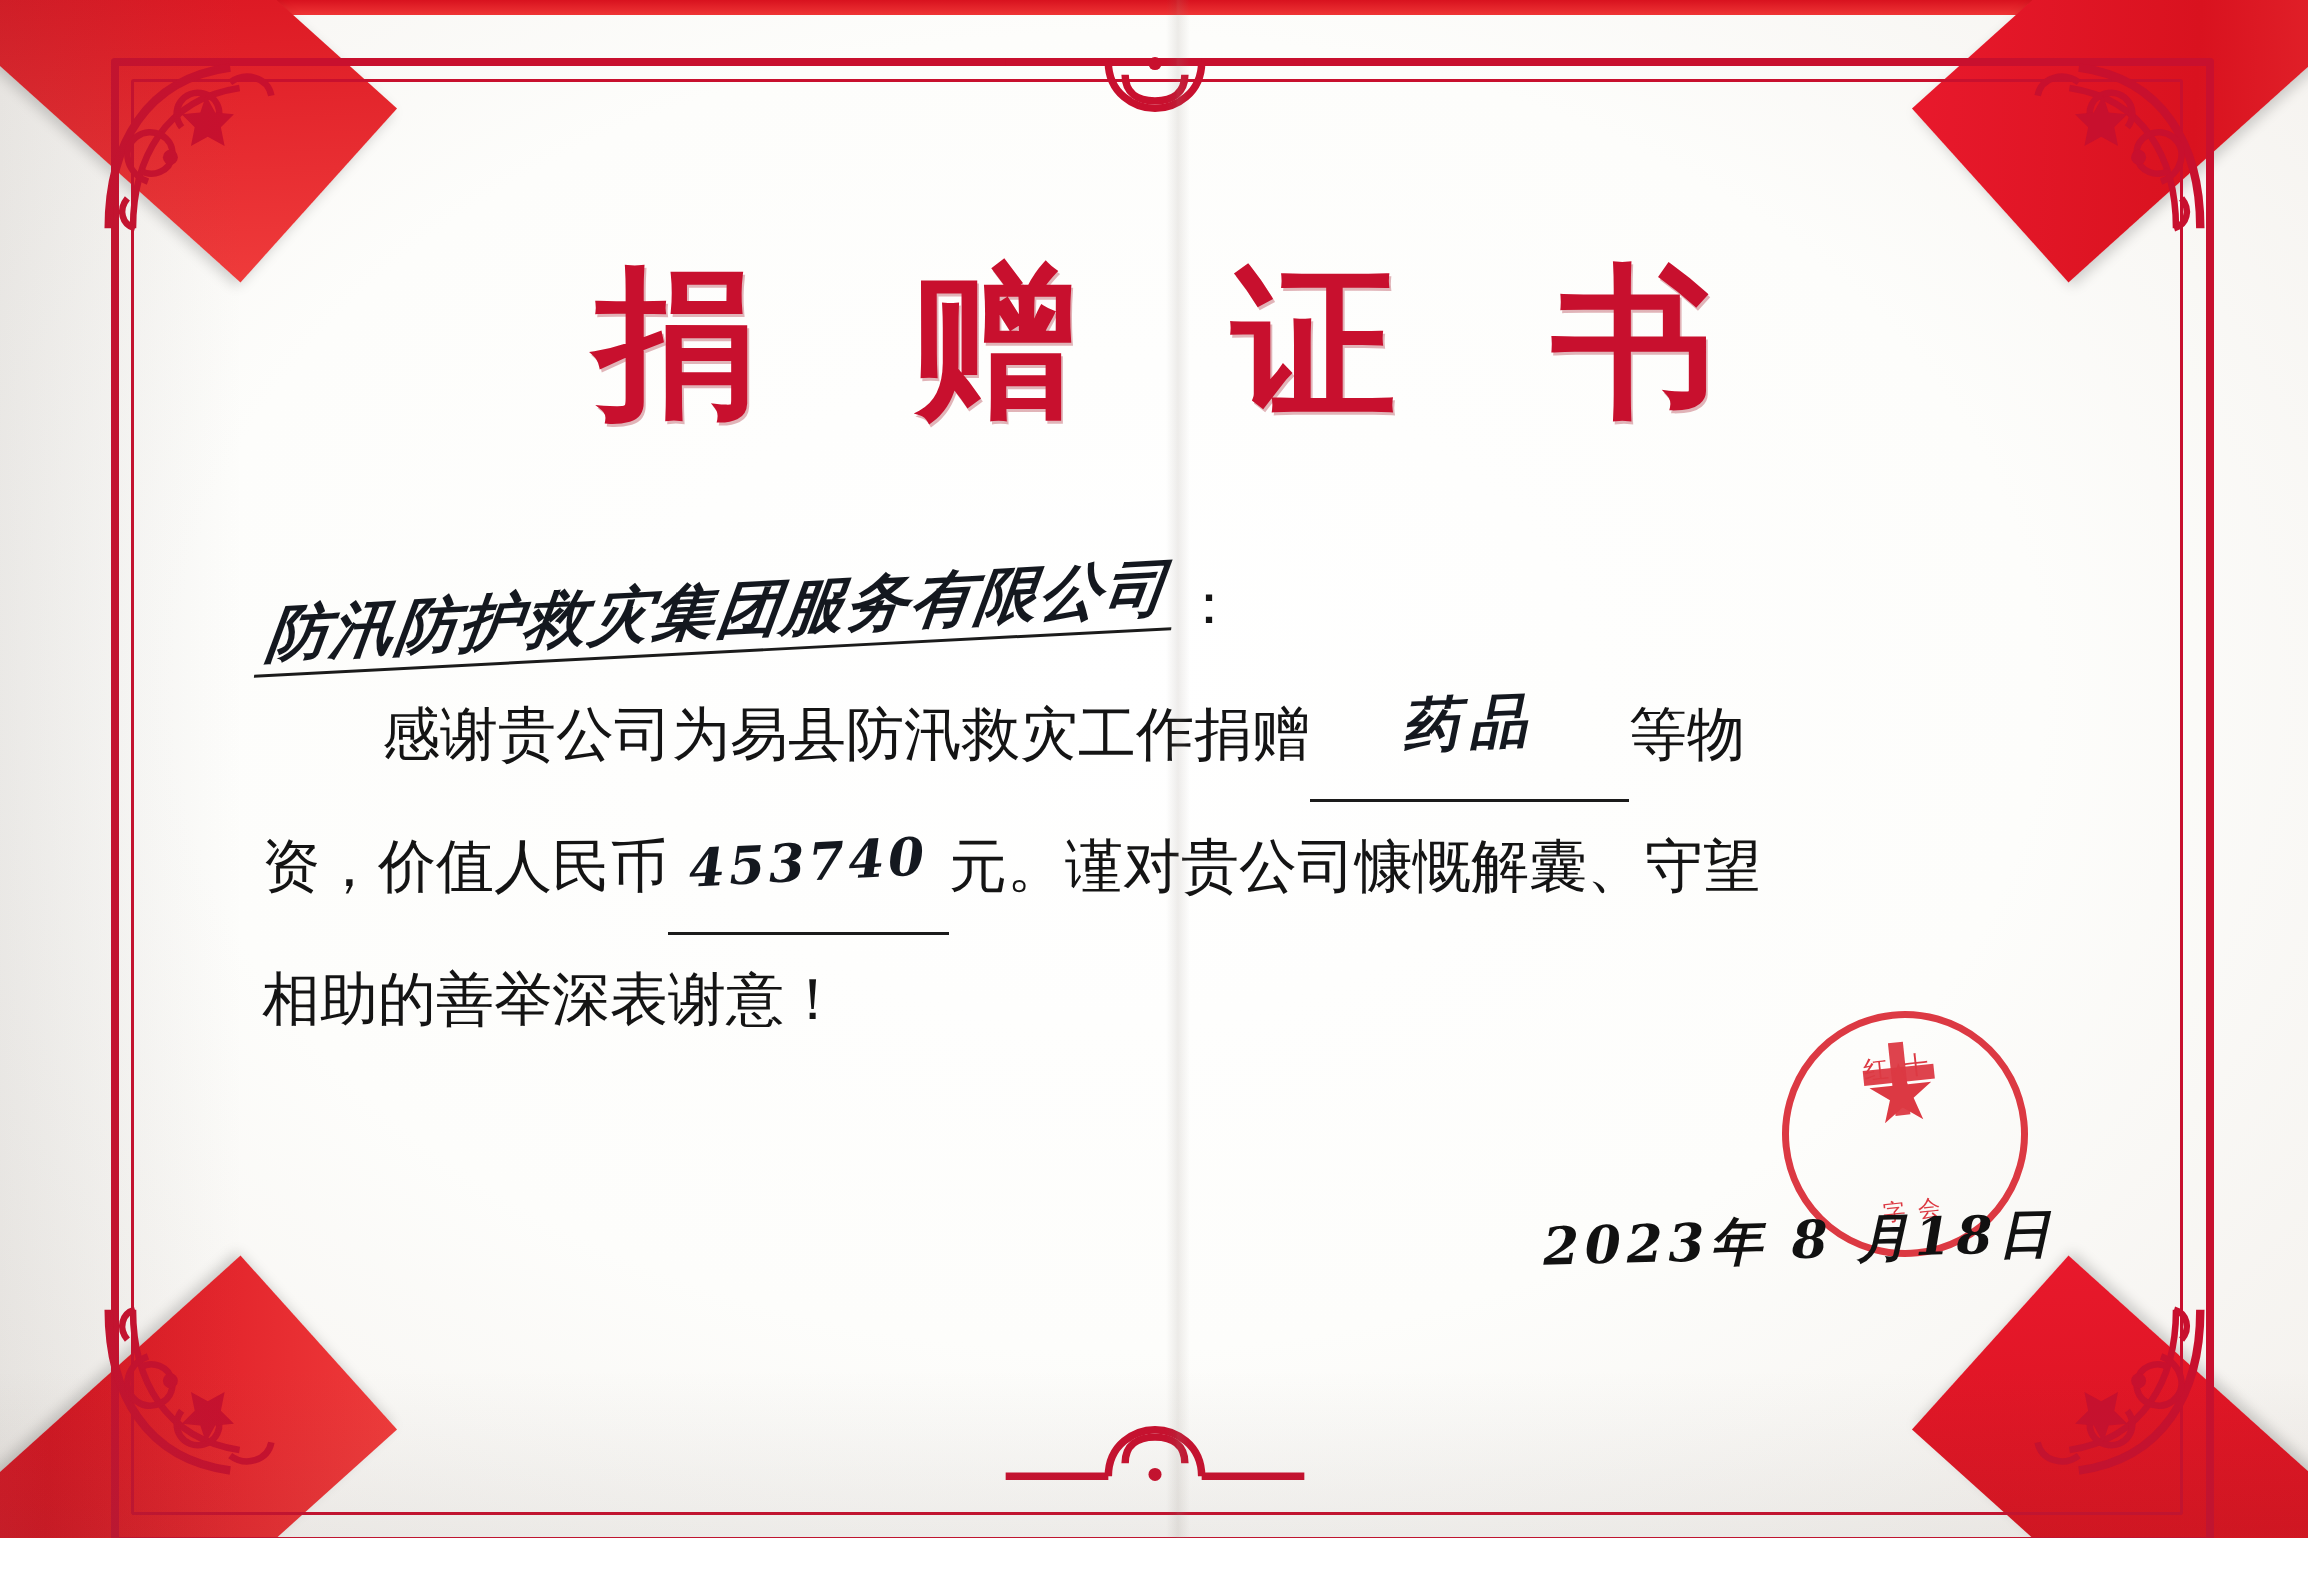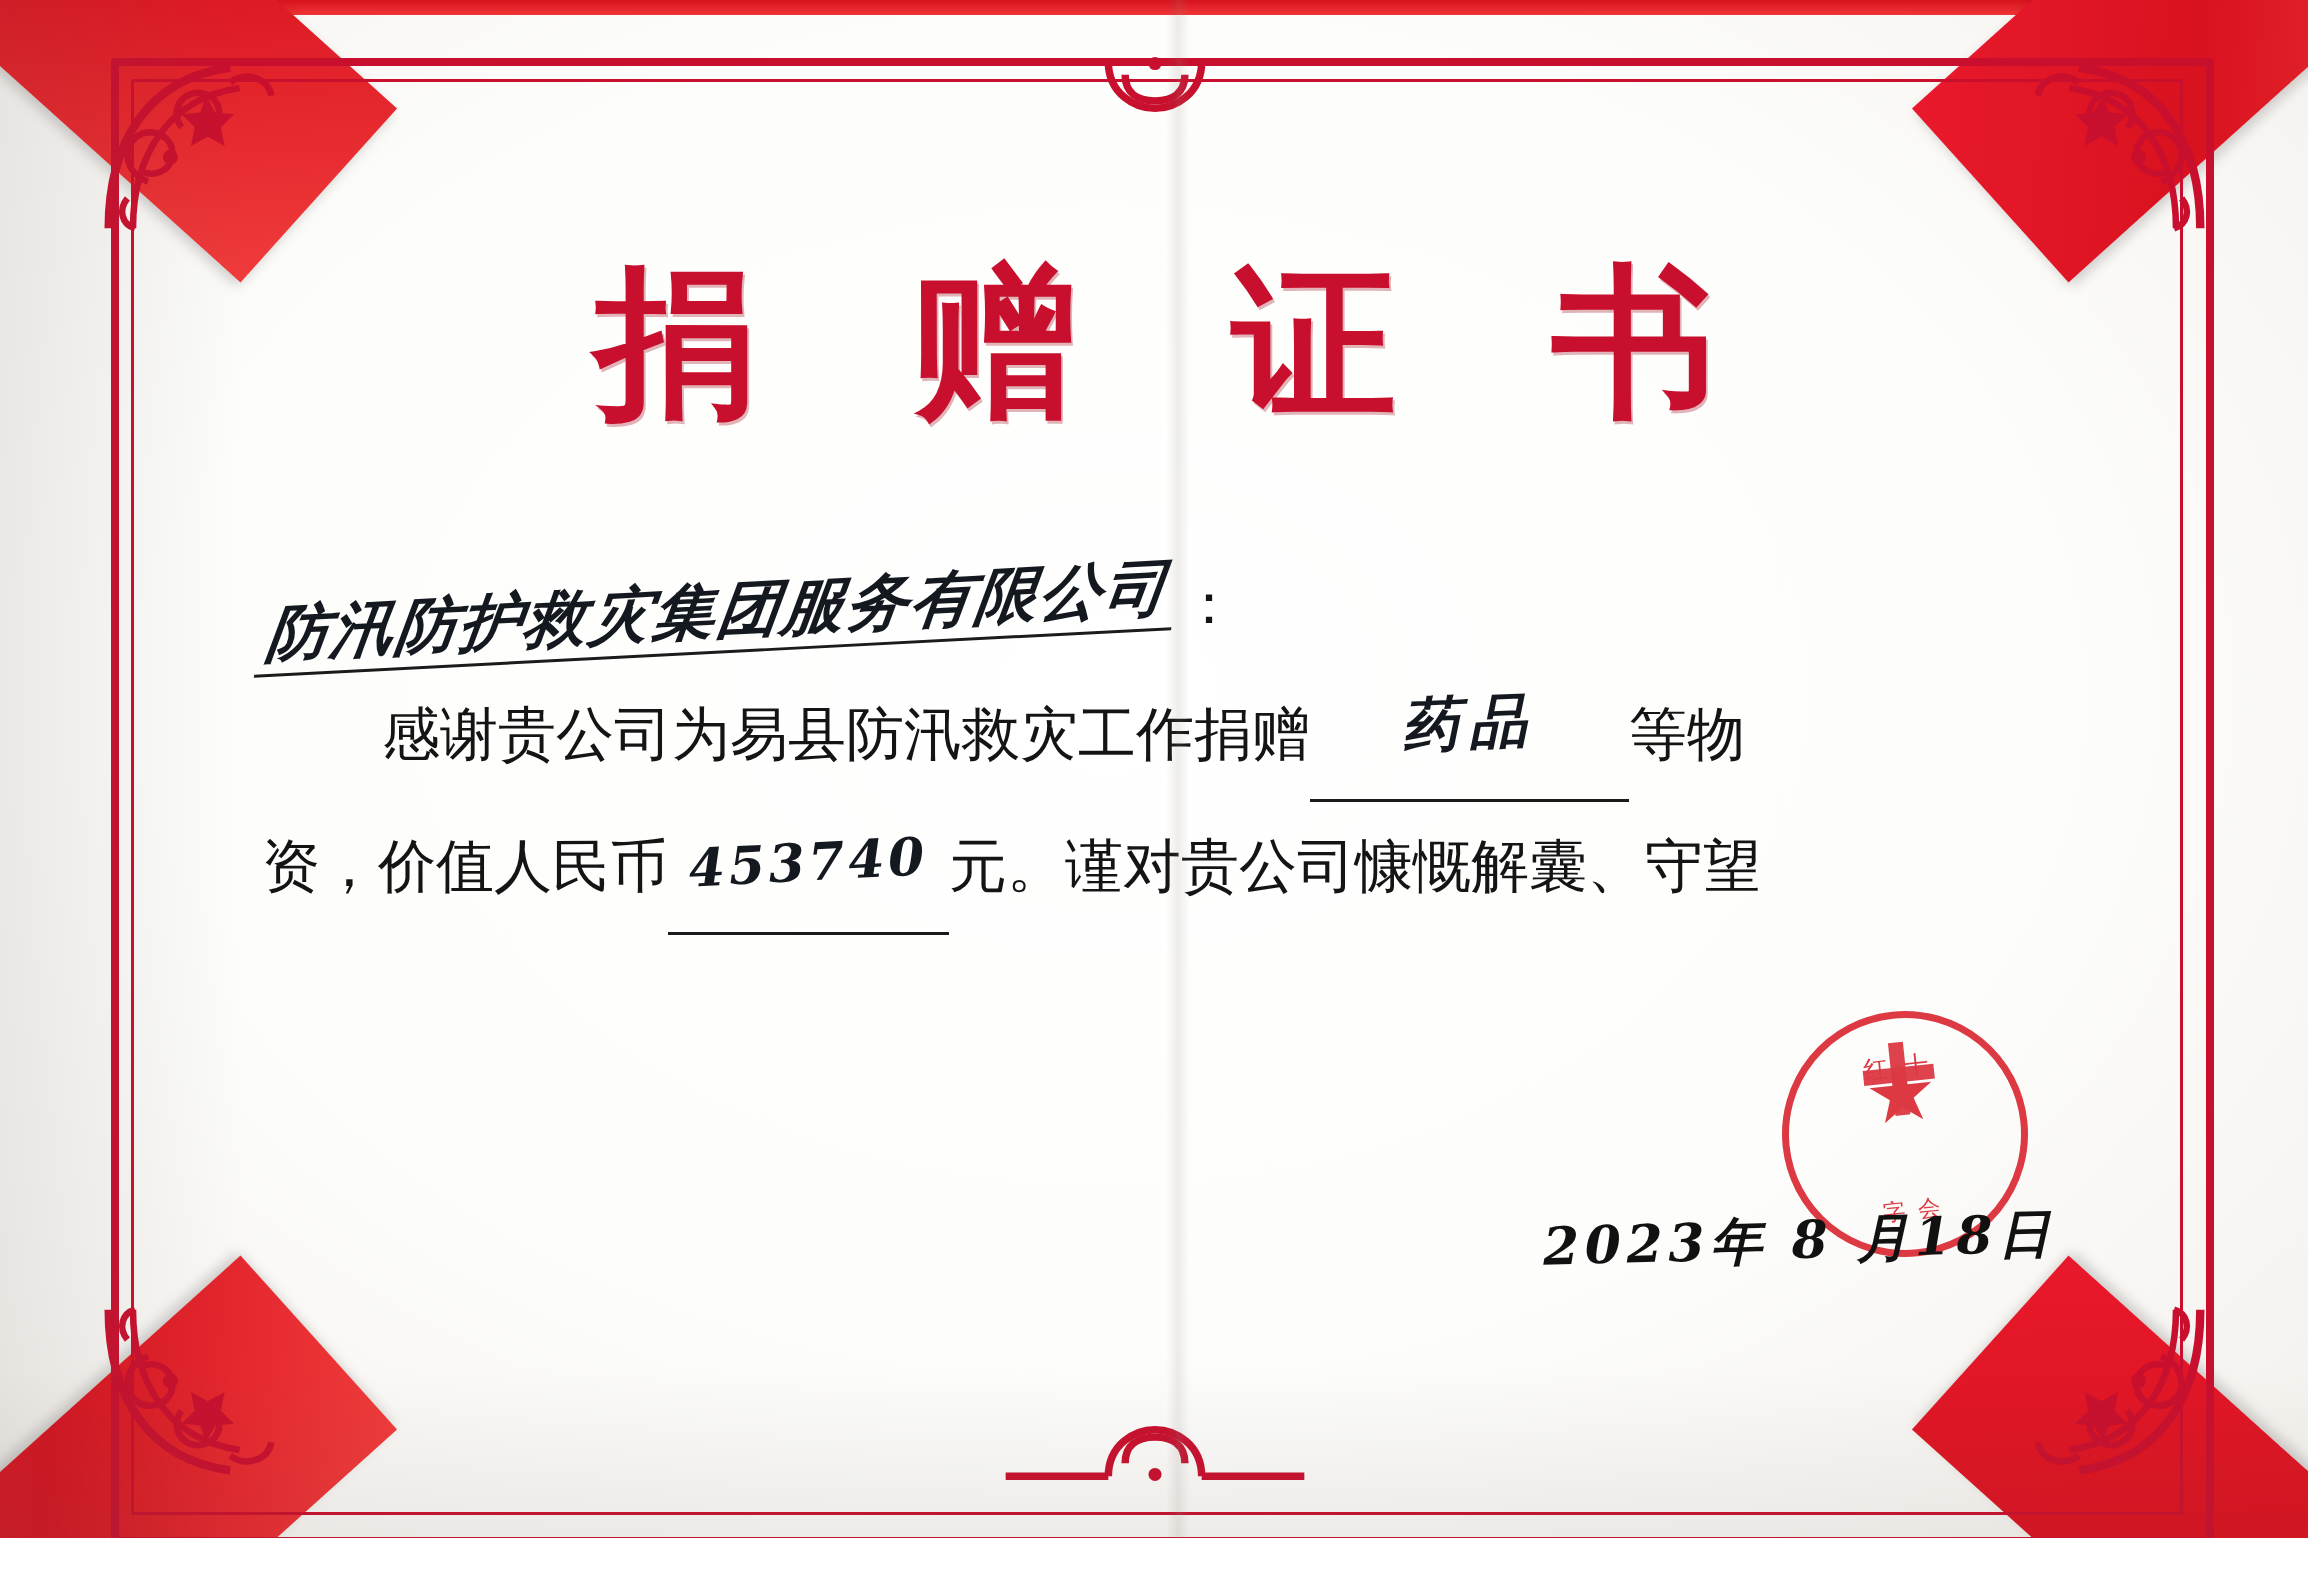--- a/index.html
+++ b/index.html
@@ -365,20 +365,23 @@
     </div>
 
     <div class="para">
       <span class="indent"></span><span>感谢贵公司为易县防汛救灾工作捐赠</span><span class="fill-blank blank-goods"><span class="hw">药品</span></span><span>等物</span>
     </div>
 
     <div class="para">
       <span>资，价值人民币</span><span class="fill-blank blank-amount"><span class="hw num">453740</span></span><span>元。谨对贵公司慷慨解囊、守望</span>
     </div>
 
+    <div class="para">
+      <span>相助的善举深表谢意！</span>
+    </div>
   </div>
 
   <div class="seal">
     <div class="seal-cross-v"></div>
     <div class="seal-cross-h"></div>
     <div class="seal-text-top">红 十</div>
     <div class="seal-star">
         <span>★</span>
       </div>
     <div class="seal-text-bottom">字 会</div>

